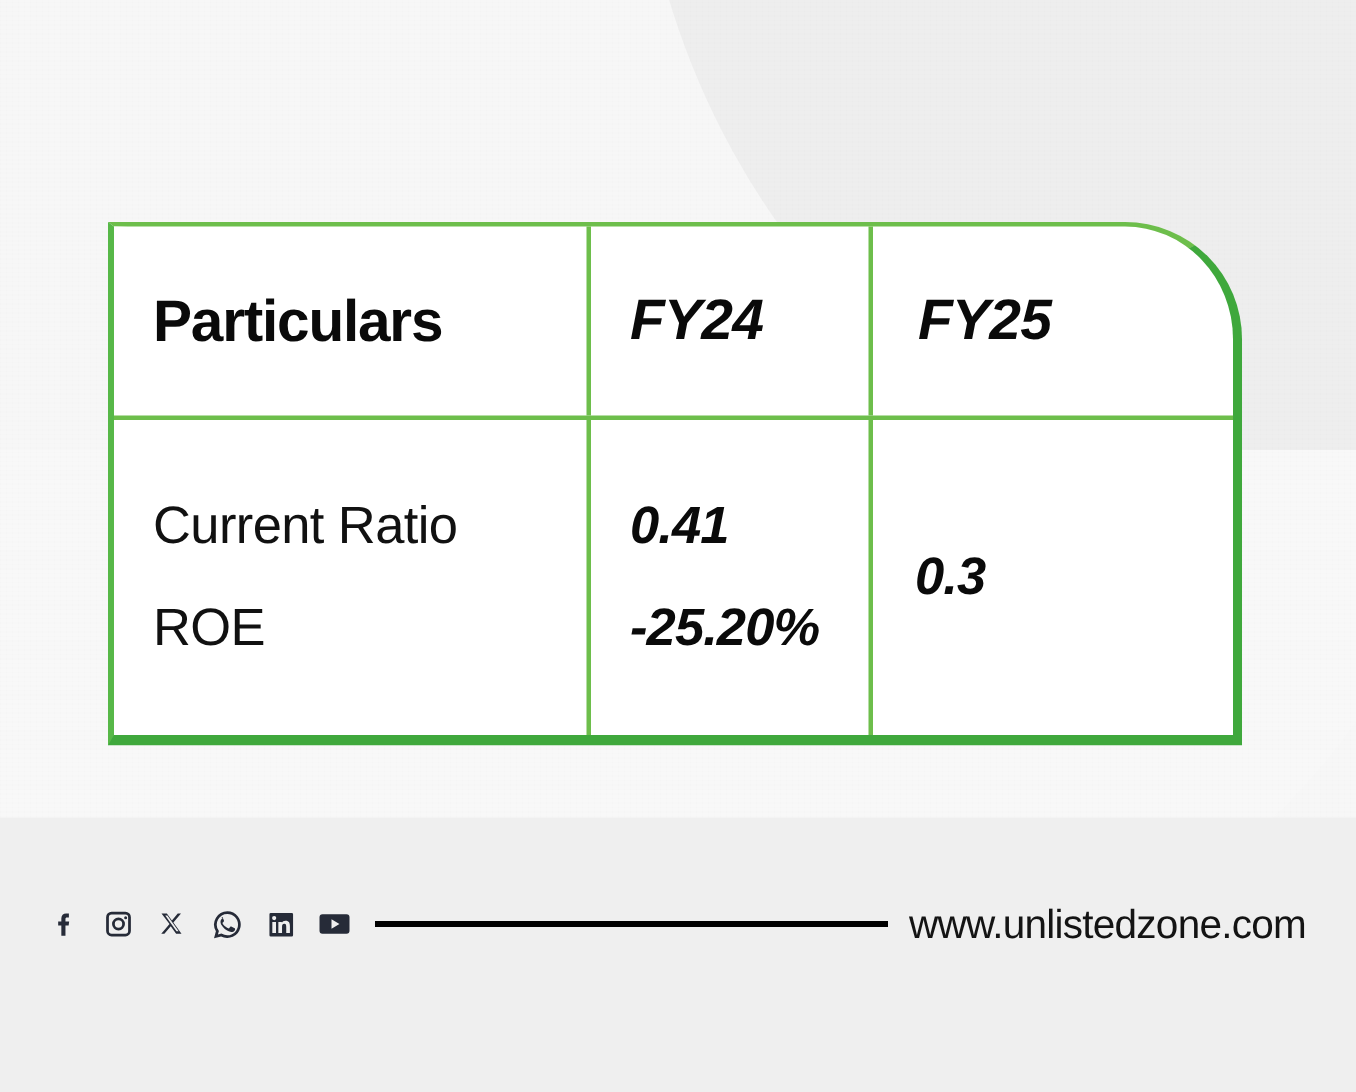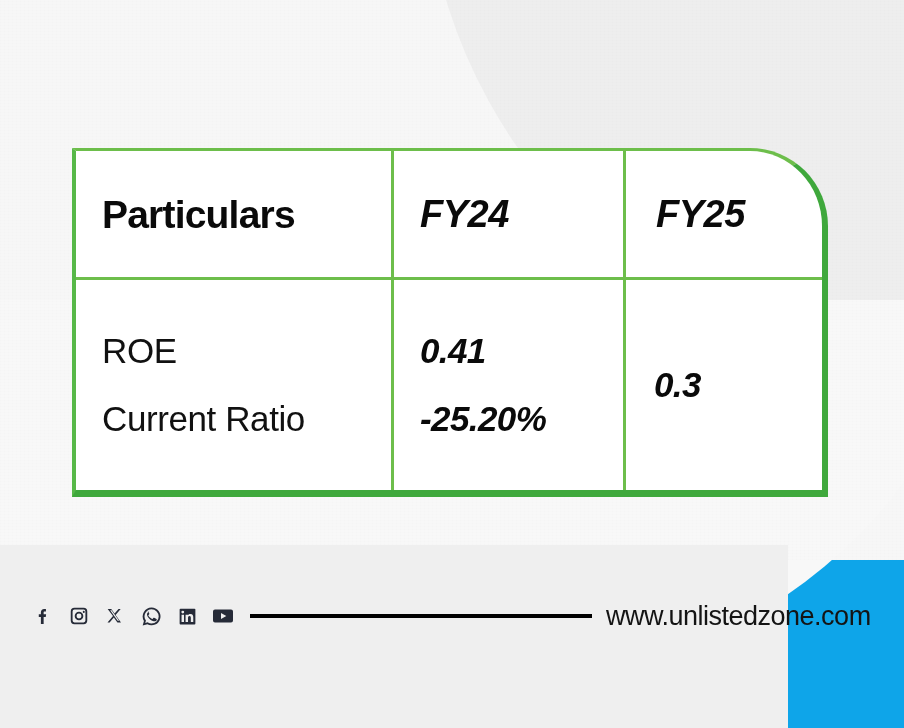--- a/index.html
+++ b/index.html
@@ -11,21 +11,21 @@
     height: 728px;
     overflow: hidden;
     font-family: "Liberation Sans", sans-serif;
     background: #efefef;
   }
 
   #stage {
     position: relative;
     width: 904px;
     height: 728px;
-    background: #0ea5e9;
+    background: #ef4444;
     overflow: hidden;
   }
 
   
   .bg-paper {
     position: absolute;
     left: 0; top: 0;
     width: 904px;
     height: 560px;
     background: #f7f7f7;
@@ -93,21 +93,21 @@
     height: 210px;
   }
   .tcell {
     box-sizing: border-box;
     display: flex;
     flex-direction: column;
     justify-content: center;
     padding-left: 26px;
   }
   .col-0 { width: 318px; border-right: 3px solid #6dbe4b; }
-  .col-1 { width: 232px; border-right: 3px solid #6dbe4b; }
+  .col-1 { width: 188px; border-right: 3px solid #6dbe4b; }
   .col-2 { flex: 1 1 auto; }
 
   .head .col-2 { padding-left: 30px; }
   .body .col-2 { padding-left: 28px; }
 
   .h-particulars {
     font-size: 39px;
     font-weight: 700;
     letter-spacing: -0.8px;
     color: #0a0a0a;
@@ -136,21 +136,21 @@
     color: #0a0a0a;
     line-height: 1.95;
   }
   .stack { display: block; }
 
   
   #footer {
     position: absolute;
     left: 0;
     top: 545px;
-    width: 788px;
+    width: 904px;
     height: 183px;
     background: #efefef;
     text-decoration: underline;
   }
   #footer-bar {
     position: absolute;
     left: 30px;
     top: 52px;
     width: 844px;
     height: 38px;
@@ -206,22 +206,22 @@
       <div class="tcell col-1">
         <span class="h-year">FY24</span>
       </div>
       <div class="tcell col-2">
         <span class="h-year">FY25</span>
       </div>
     </div>
 
     <div class="trow body">
       <div class="tcell col-0">
+        <span class="b-label stack">Current Ratio</span>
         <span class="b-label stack">ROE</span>
-        <span class="b-label stack">Current Ratio</span>
       </div>
       <div class="tcell col-1">
         <span class="b-value stack">0.41</span>
         <span class="b-value stack">-25.20%</span>
       </div>
       <div class="tcell col-2">
         <span class="b-value stack">0.3</span>
       </div>
     </div>
 

